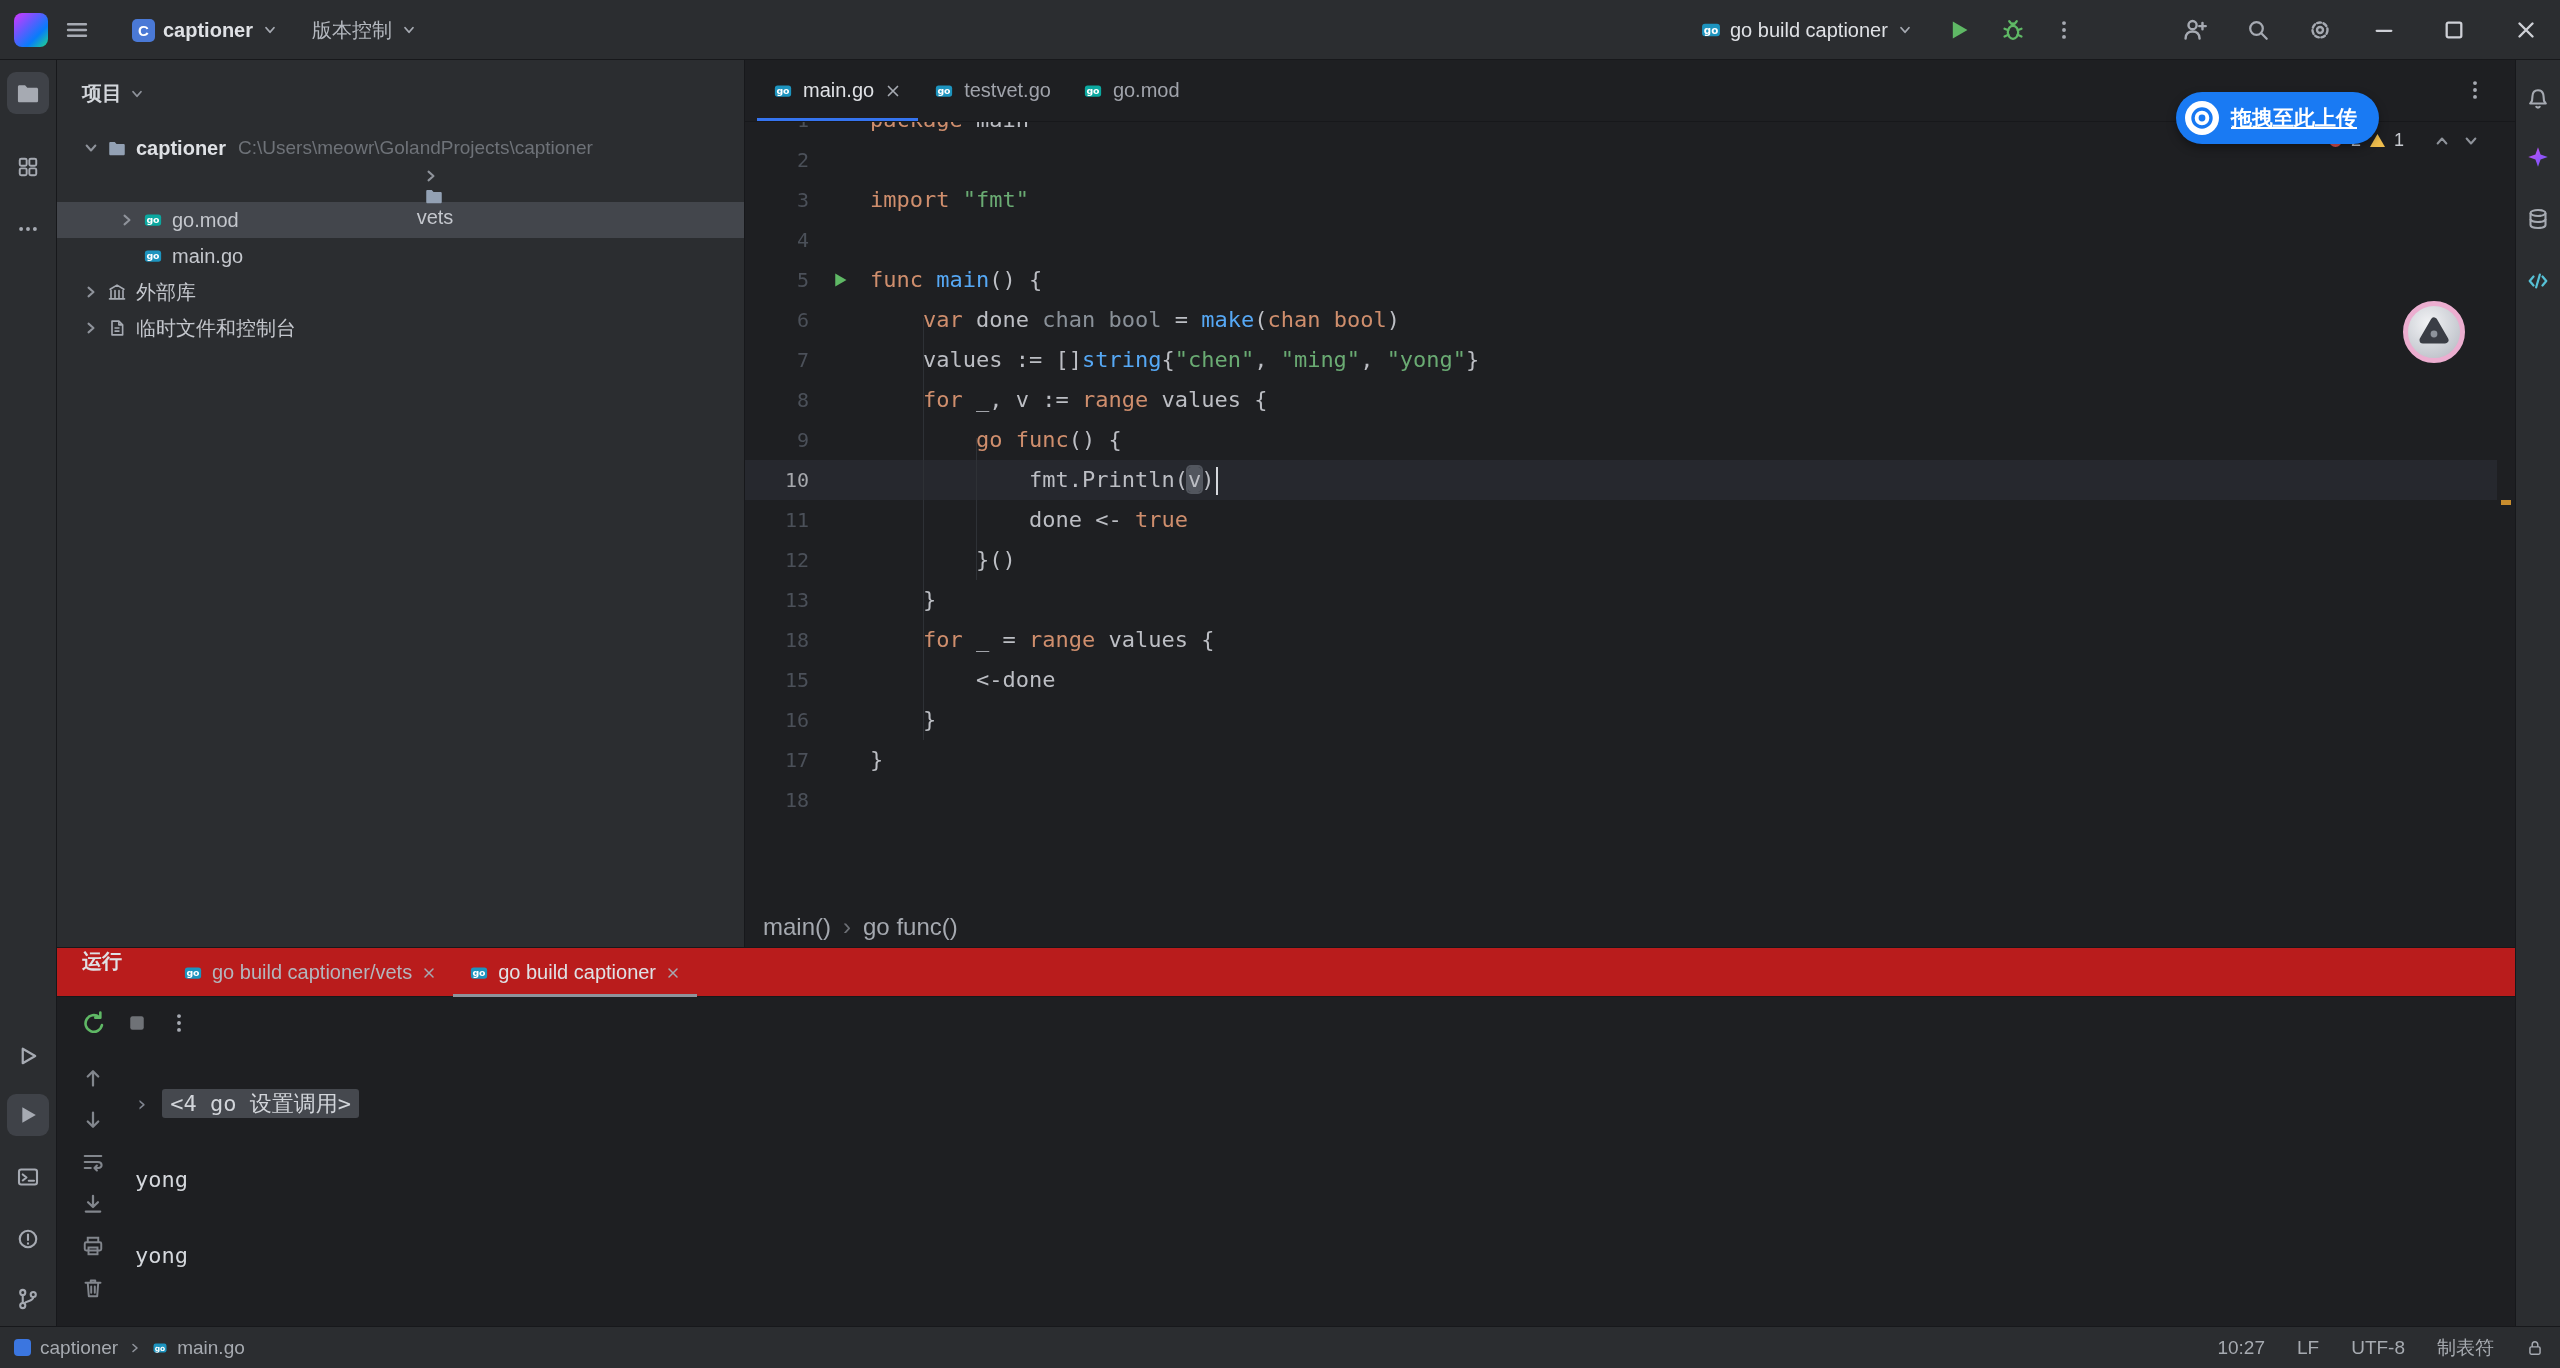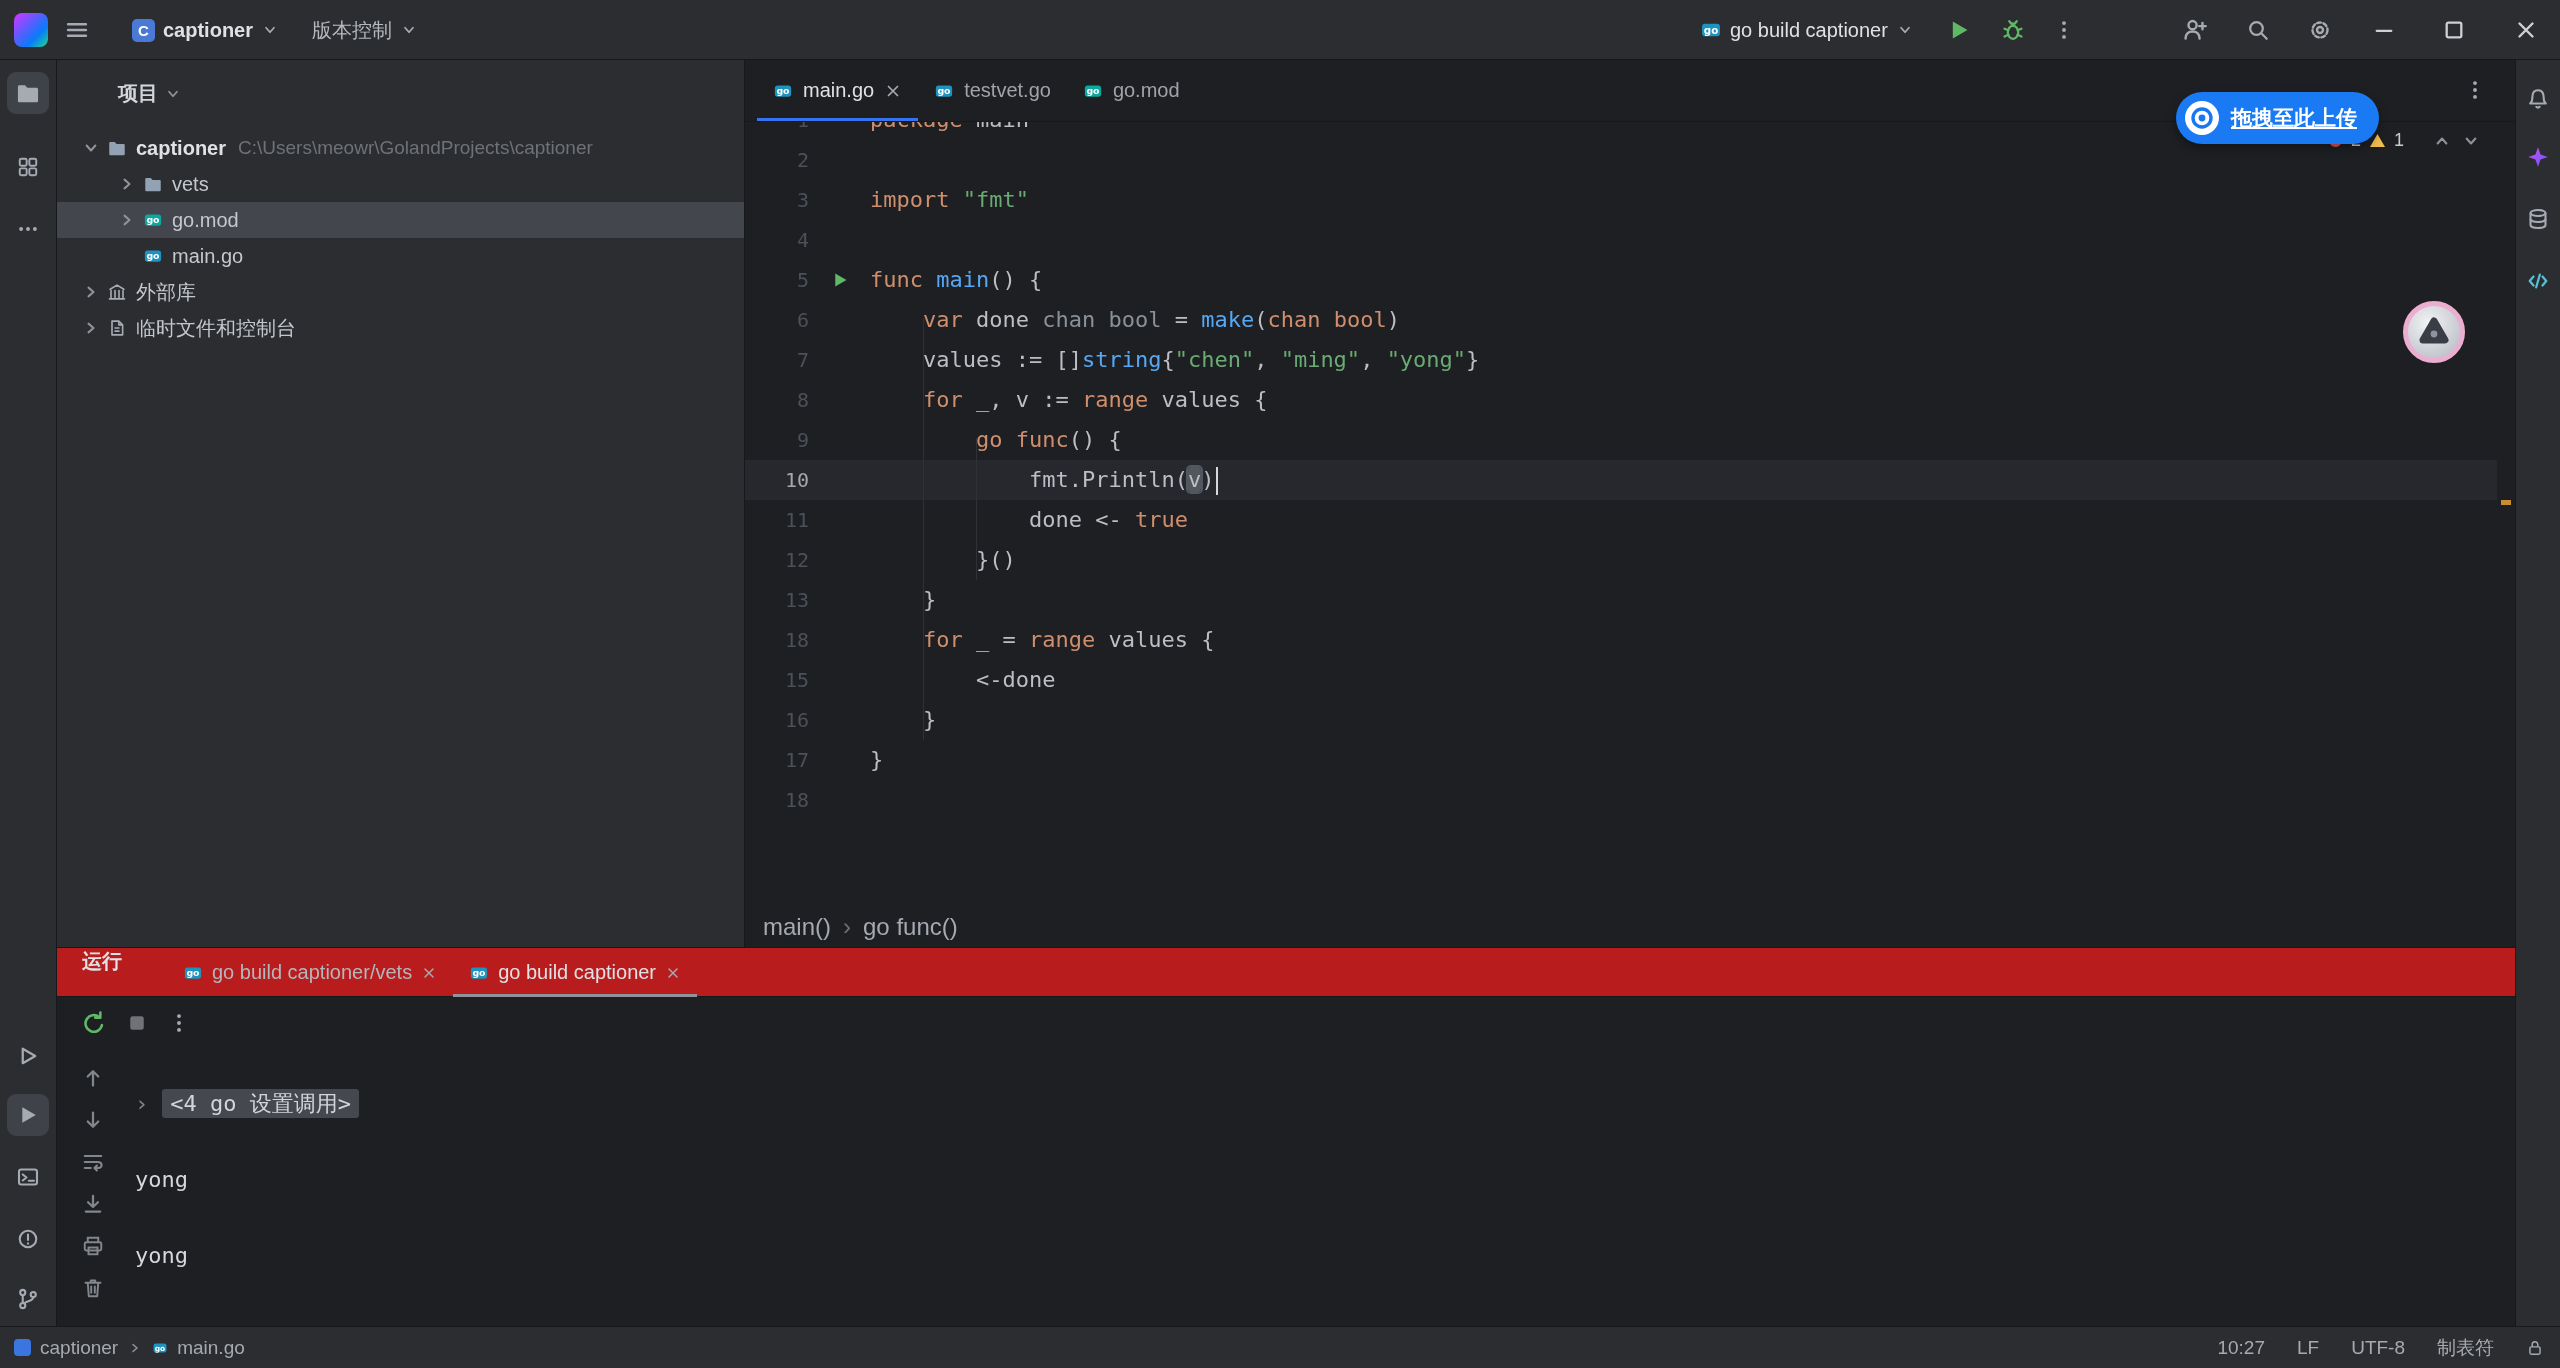--- a/index.html
+++ b/index.html
@@ -28,21 +28,21 @@
   .stripe { position:absolute; top:60px; bottom:42px; background:#2b2d30; }
   .stripe.left { left:0; width:57px; border-right:1px solid #17181b; }
   .stripe.right { right:0; width:45px; border-left:1px solid #17181b; }
   .tool { position:absolute; left:50%; transform:translateX(-50%); display:flex; align-items:center; justify-content:center;
           width:42px; height:42px; border-radius:9px; color:#a6aab2; }
   .tool.active { background:#3f4248; color:#d2d5db; }
   .cyan { color:#56c1d6; }
 
   
   .project { position:absolute; left:57px; top:60px; width:688px; height:887px; background:#2b2d30; border-right:1px solid #17181b; }
-  .pp-head { position:absolute; left:25px; top:20px; display:flex; align-items:center; gap:6px; font-size:20px; color:#d3d6db; font-weight:600;margin-left:36px; }
+  .pp-head { position:absolute; left:25px; top:20px; display:flex; align-items:center; gap:6px; font-size:20px; color:#d3d6db; font-weight:600; }
   .tree { position:absolute; left:0; right:0; top:70px; }
   .trow { height:36px; display:flex; align-items:center; font-size:20px; color:#c4c7cd; cursor:default; }
   .trow.sel { background:#43464c; }
   .chevsp { width:20px; flex:none; }
   .ic.chev { color:#8f939b; }
   .fico { margin-left:6px; }
   .fico.folder { color:#93a1b4; }
   .tlab { margin-left:9px; white-space:nowrap; }
   .tlab.b { font-weight:600; color:#dfe1e5; }
   .tpath { margin-left:12px; color:#6e7278; font-size:19px; white-space:nowrap; }
@@ -423,21 +423,21 @@
         <div class="trow" style="padding-left: 24px;">
           <svg class="ic s20 chev">
             <use href="#i-chevdown"></use>
           </svg>
           <svg class="ic s20 fico folder">
             <use href="#i-folder"></use>
           </svg>
           <span class="tlab b">captioner</span>
           <span class="tpath">C:\Users\meowr\GolandProjects\captioner</span>
         </div>
-        <div class="trow" style="padding-left: 60px;">
+        <div class="trow" style="padding-left: 60px; flex-direction: column;">
           <svg class="ic s20 chev">
             <use href="#i-chevright"></use>
           </svg>
           <svg class="ic s20 fico folder">
             <use href="#i-folder"></use>
           </svg>
           <span class="tlab">vets</span>
         </div>
         <div class="trow sel" style="padding-left: 60px;">
           <svg class="ic s20 chev">

